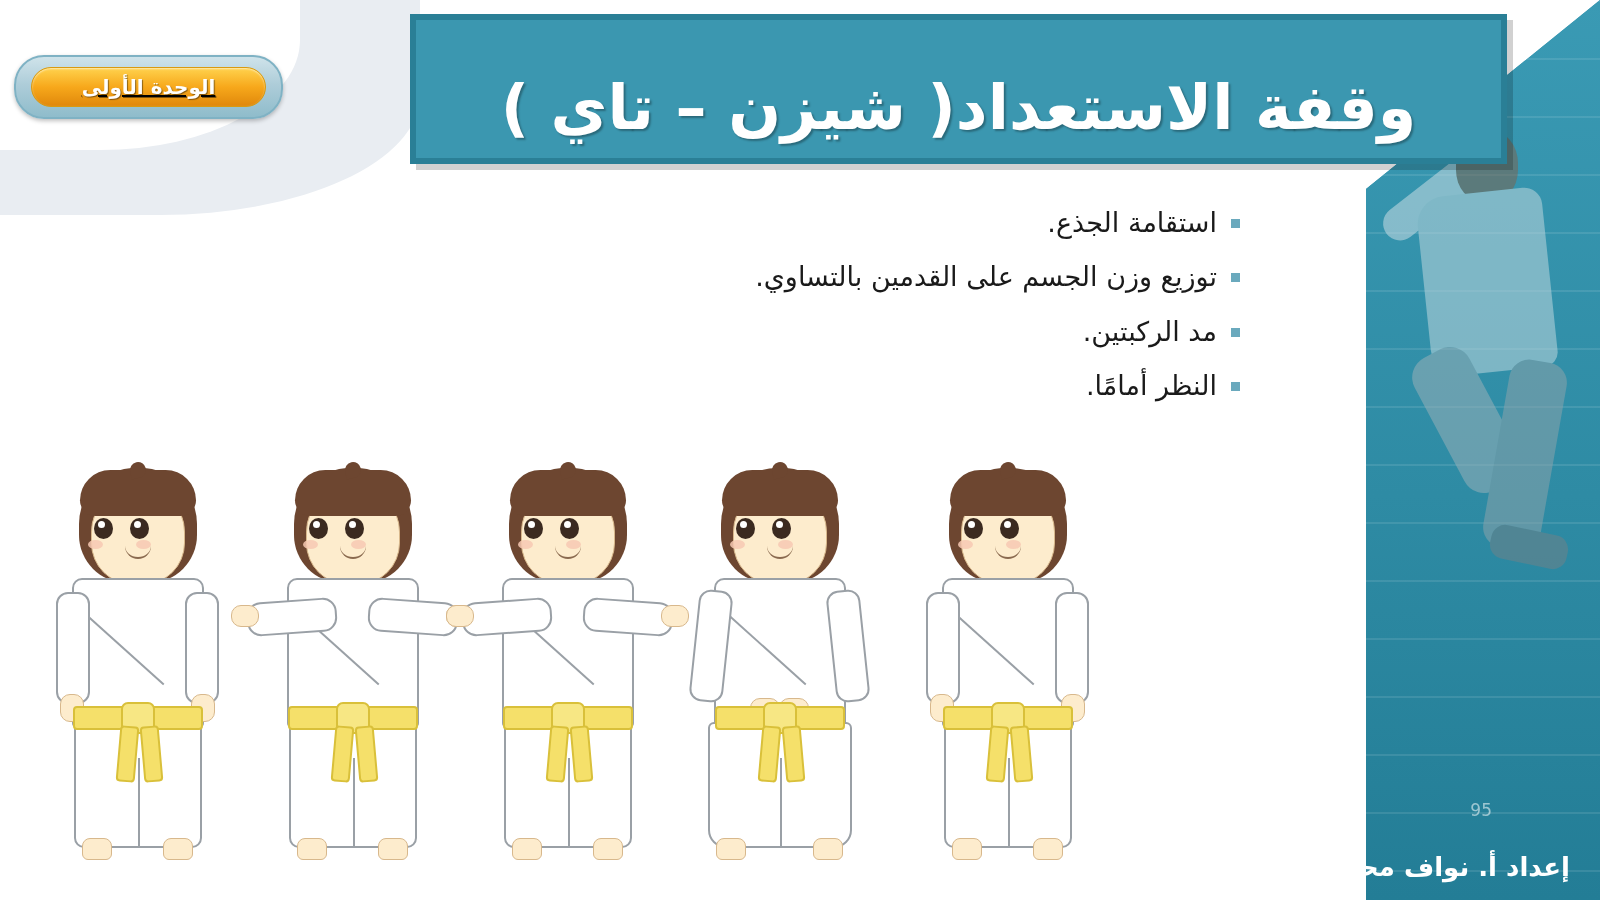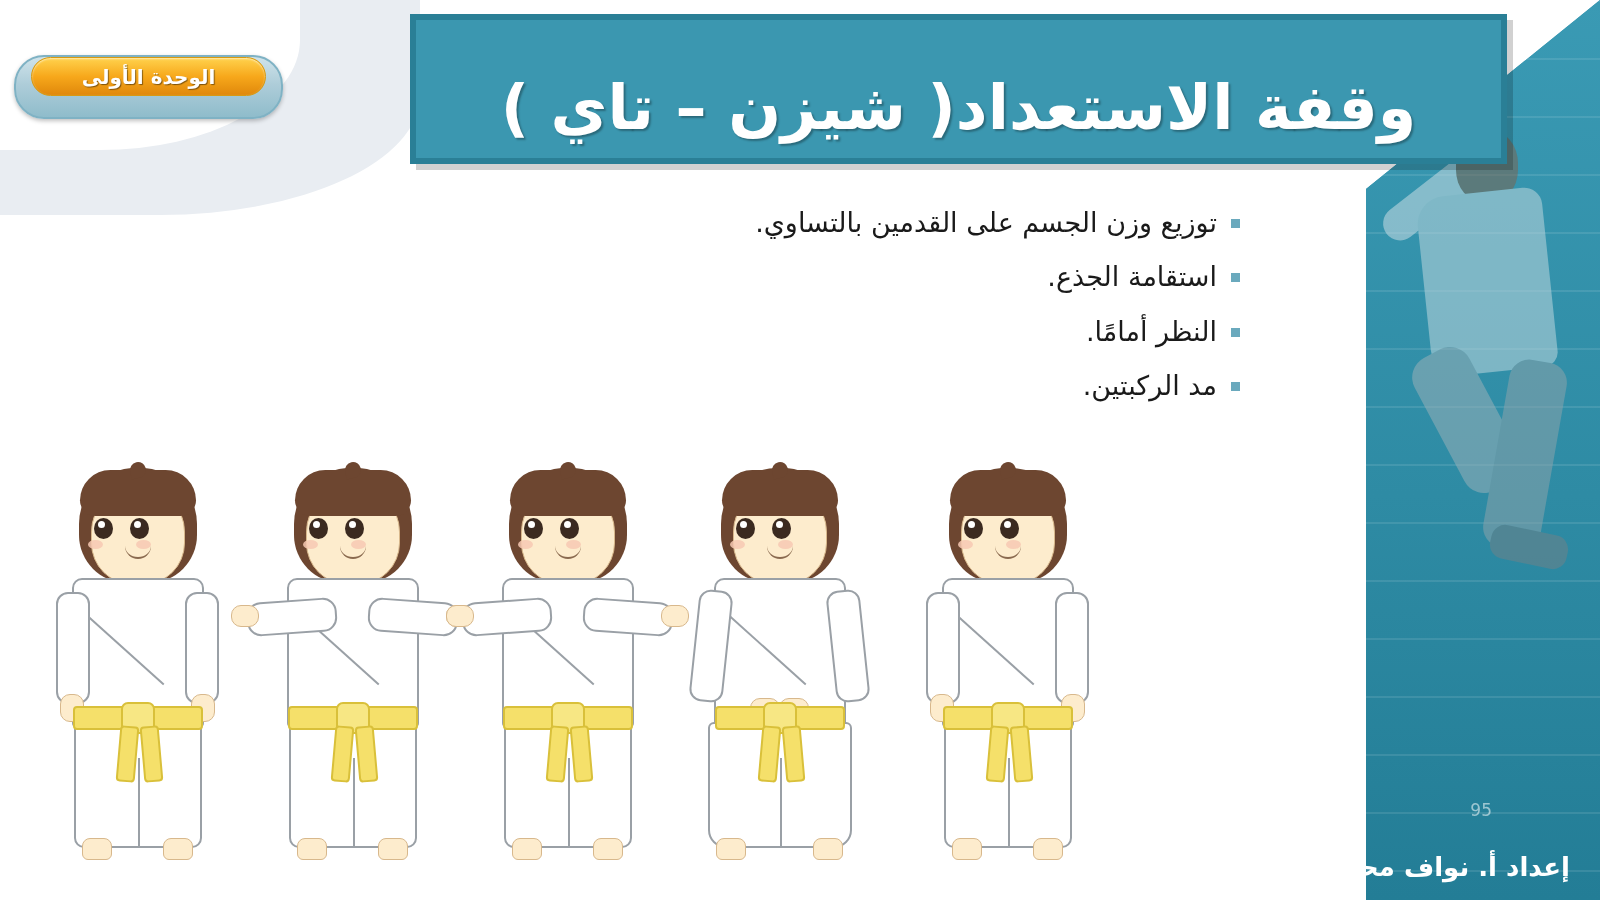--- a/index.html
+++ b/index.html
@@ -47,21 +47,23 @@
     z-index: 5;
   }
   .unit-badge-outer {
     width: 100%;
     height: 100%;
     border-radius: 30px;
     background: linear-gradient(180deg, #cfe3ea 0%, #aecdd9 45%, #8fbccb 100%);
     border: 2px solid #7fb2c4;
     box-shadow: 0 2px 4px rgba(0,0,0,.25);
     display: flex;
+    align-items: center;
     justify-content: center;
+    text-decoration: underline;
   }
   .unit-badge-inner {
     width: 88%;
     height: 62%;
     border-radius: 20px;
     background: linear-gradient(180deg, #ffd24d 0%, #f7a81b 50%, #e0880b 100%);
     border: 1px solid #d99a10;
     display: flex;
     align-items: center;
     justify-content: center;
@@ -488,33 +490,33 @@
   </div>
 </div>
 
 <div class="title-banner">
   <span class="title-text">وقفة الاستعداد( شيزن – تاي )</span>
 </div>
 
 <div class="bullets">
   <div class="bullet-row">
     <span class="bullet-mark"></span>
-    <span class="bullet-text">توزيع وزن الجسم على القدمين بالتساوي.</span>
+    <span class="bullet-text">استقامة الجذع.</span>
   </div>
   <div class="bullet-row">
     <span class="bullet-mark"></span>
-    <span class="bullet-text">استقامة الجذع.</span>
+    <span class="bullet-text">توزيع وزن الجسم على القدمين بالتساوي.</span>
+  </div>
+  <div class="bullet-row">
+    <span class="bullet-mark"></span>
+    <span class="bullet-text">مد الركبتين.</span>
   </div>
   <div class="bullet-row">
     <span class="bullet-mark"></span>
     <span class="bullet-text">النظر أمامًا.</span>
-  </div>
-  <div class="bullet-row">
-    <span class="bullet-mark"></span>
-    <span class="bullet-text">مد الركبتين.</span>
   </div>
 </div>
 
 <div class="kids-row">
 
   <div class="kid k1">
     <div class="hair-back"></div>
     <div class="face"></div>
     <div class="fringe"></div>
     <div class="tuft"></div>

